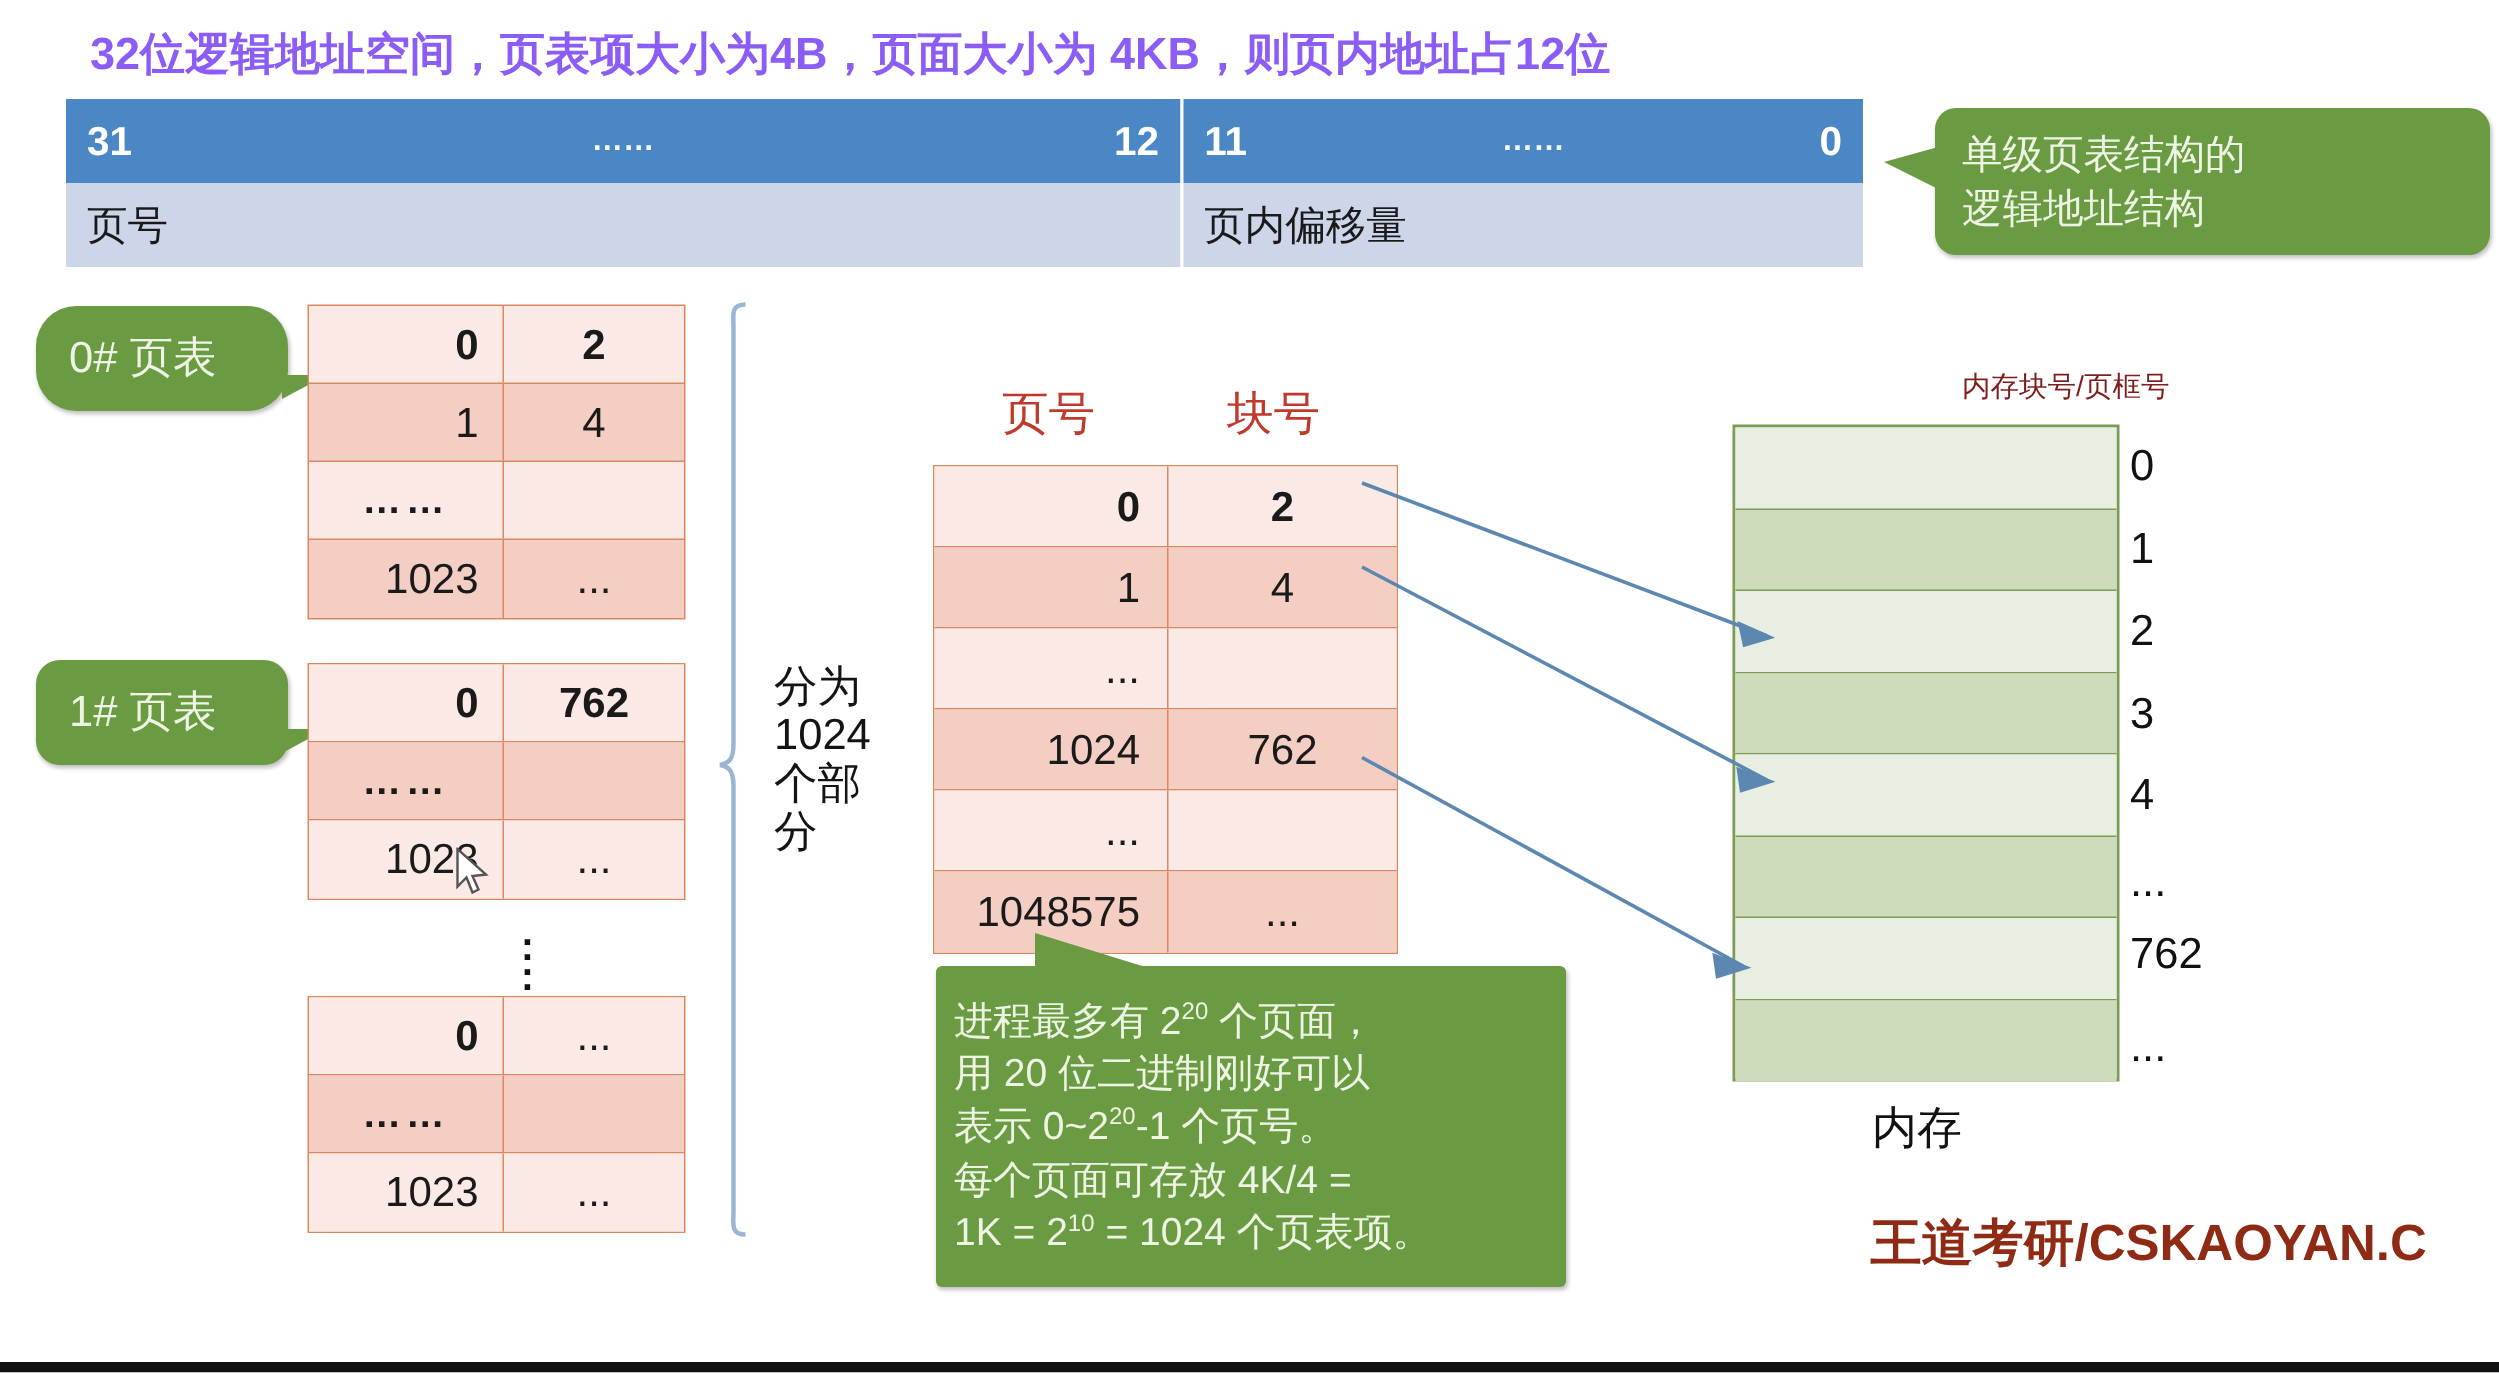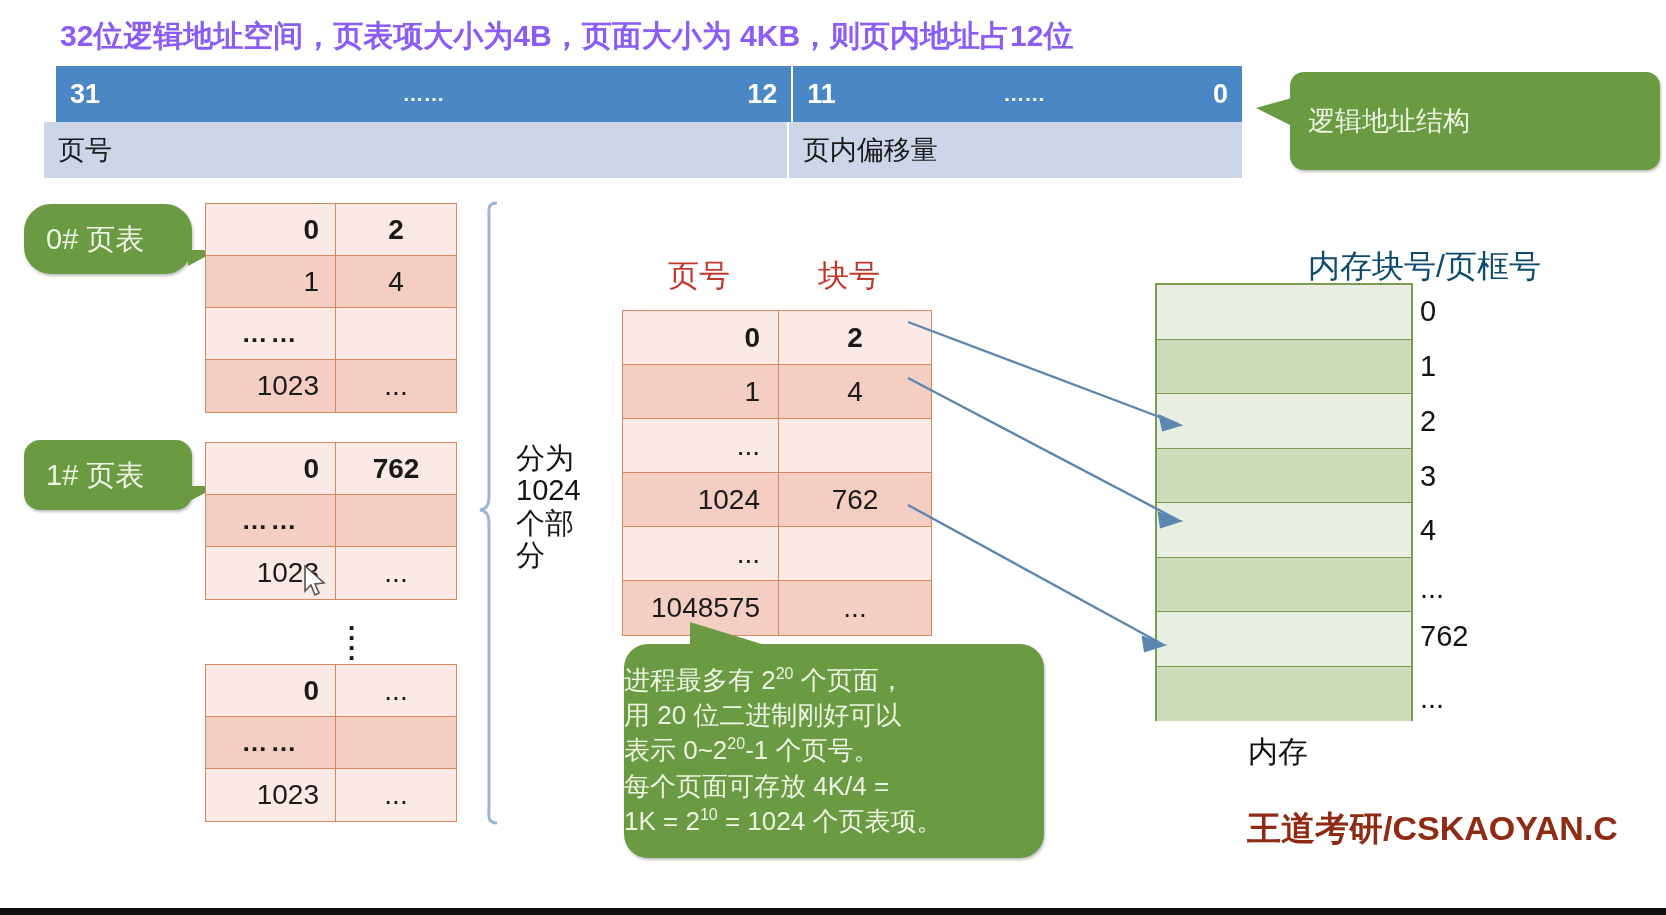--- a/index.html
+++ b/index.html
@@ -14,21 +14,21 @@
 
   
   .title{
     position:absolute;left:60px;top:16px;
     font-size:30px;font-weight:bold;color:#8b5cf6;
     letter-spacing:0px;white-space:nowrap;
   }
 
   
   .addrbar{position:absolute;left:44px;top:66px;width:1198px;height:112px;}
-  .addr-top{display:flex;height:56px;margin-left:12px;}
+  .addr-top{display:flex;height:56px;}
   .addr-bot{display:flex;height:56px;}
   .cell-blue{
     background:#4a87c4;color:#ffffff;
     display:flex;align-items:center;justify-content:space-between;
     padding:0 14px;box-sizing:border-box;
     font-size:27px;font-weight:bold;
   }
   .cell-blue .mid{font-size:21px;font-weight:bold;opacity:.95;}
   .cell-grey{
     background:#ccd6e8;color:#1a1a1a;
@@ -76,22 +76,22 @@
     border-bottom:0 solid transparent;
     border-right:30px solid transparent;
   }
   #callout-pt0{left:24px;top:204px;width:168px;border-radius:27px;}
   #callout-pt1{left:24px;top:440px;width:168px;}
   #callout-pt1023{left:0px;top:656px;width:196px;}
 
   
   #callout-explain{
     left:624px;top:644px;width:420px;height:214px;
-    padding:8px 0;font-size:26px;line-height:1.36;
-    border-radius:24px;
+    padding:8px 12px;font-size:26px;line-height:1.36;
+    border-radius:4px;
   }
   #callout-explain .tail{
     left:66px;top:-22px;
     border-left:0 solid transparent;
     border-right:78px solid transparent;
     border-bottom:24px solid #6a9a41;
   }
   .sup{font-size:16px;vertical-align:super;}
 
   
@@ -154,21 +154,21 @@
   .mrow{box-sizing:border-box;border-bottom:1px solid #7a9c53;height:54.5px;}
   .mrow:last-child{border-bottom:none;}
   .mrow.light{background:#e8efe2;}
   .mrow.dark{background:#cfdcbc;}
   .mlabel{
     position:absolute;left:1420px;
     font-size:29px;color:#111;font-weight:500;
   }
   #mem-title{
     position:absolute;left:1308px;top:245px;
-    font-size:32px;color:#0c4a6e;white-space:nowrap;
+    font-size:19px;color:#7f1d1d;white-space:nowrap;
   }
   #mem-caption{
     position:absolute;left:1248px;top:732px;
     font-size:30px;color:#111;
   }
 
   
   #watermark{
     position:absolute;left:1247px;top:806px;
     font-size:34px;font-weight:bold;color:#8f2b14;
@@ -208,20 +208,21 @@
     </div>
     <div class="addr-bot">
       <div class="cell-grey w-left">页号</div>
       <div class="sep"></div>
       <div class="cell-grey w-right">页内偏移量</div>
     </div>
   </div>
 
   <div class="callout" id="callout-structure">
     <span class="tail"></span>
+    <div class="line">单级页表结构的</div>
     <div class="line">逻辑地址结构</div>
   </div>
 
   <div class="callout pt-callout" id="callout-pt0">
     <span class="tail"></span>
     <div class="line">0# 页表</div>
   </div>
   <div class="callout pt-callout" id="callout-pt1">
     <span class="tail"></span>
     <div class="line">1# 页表</div>

